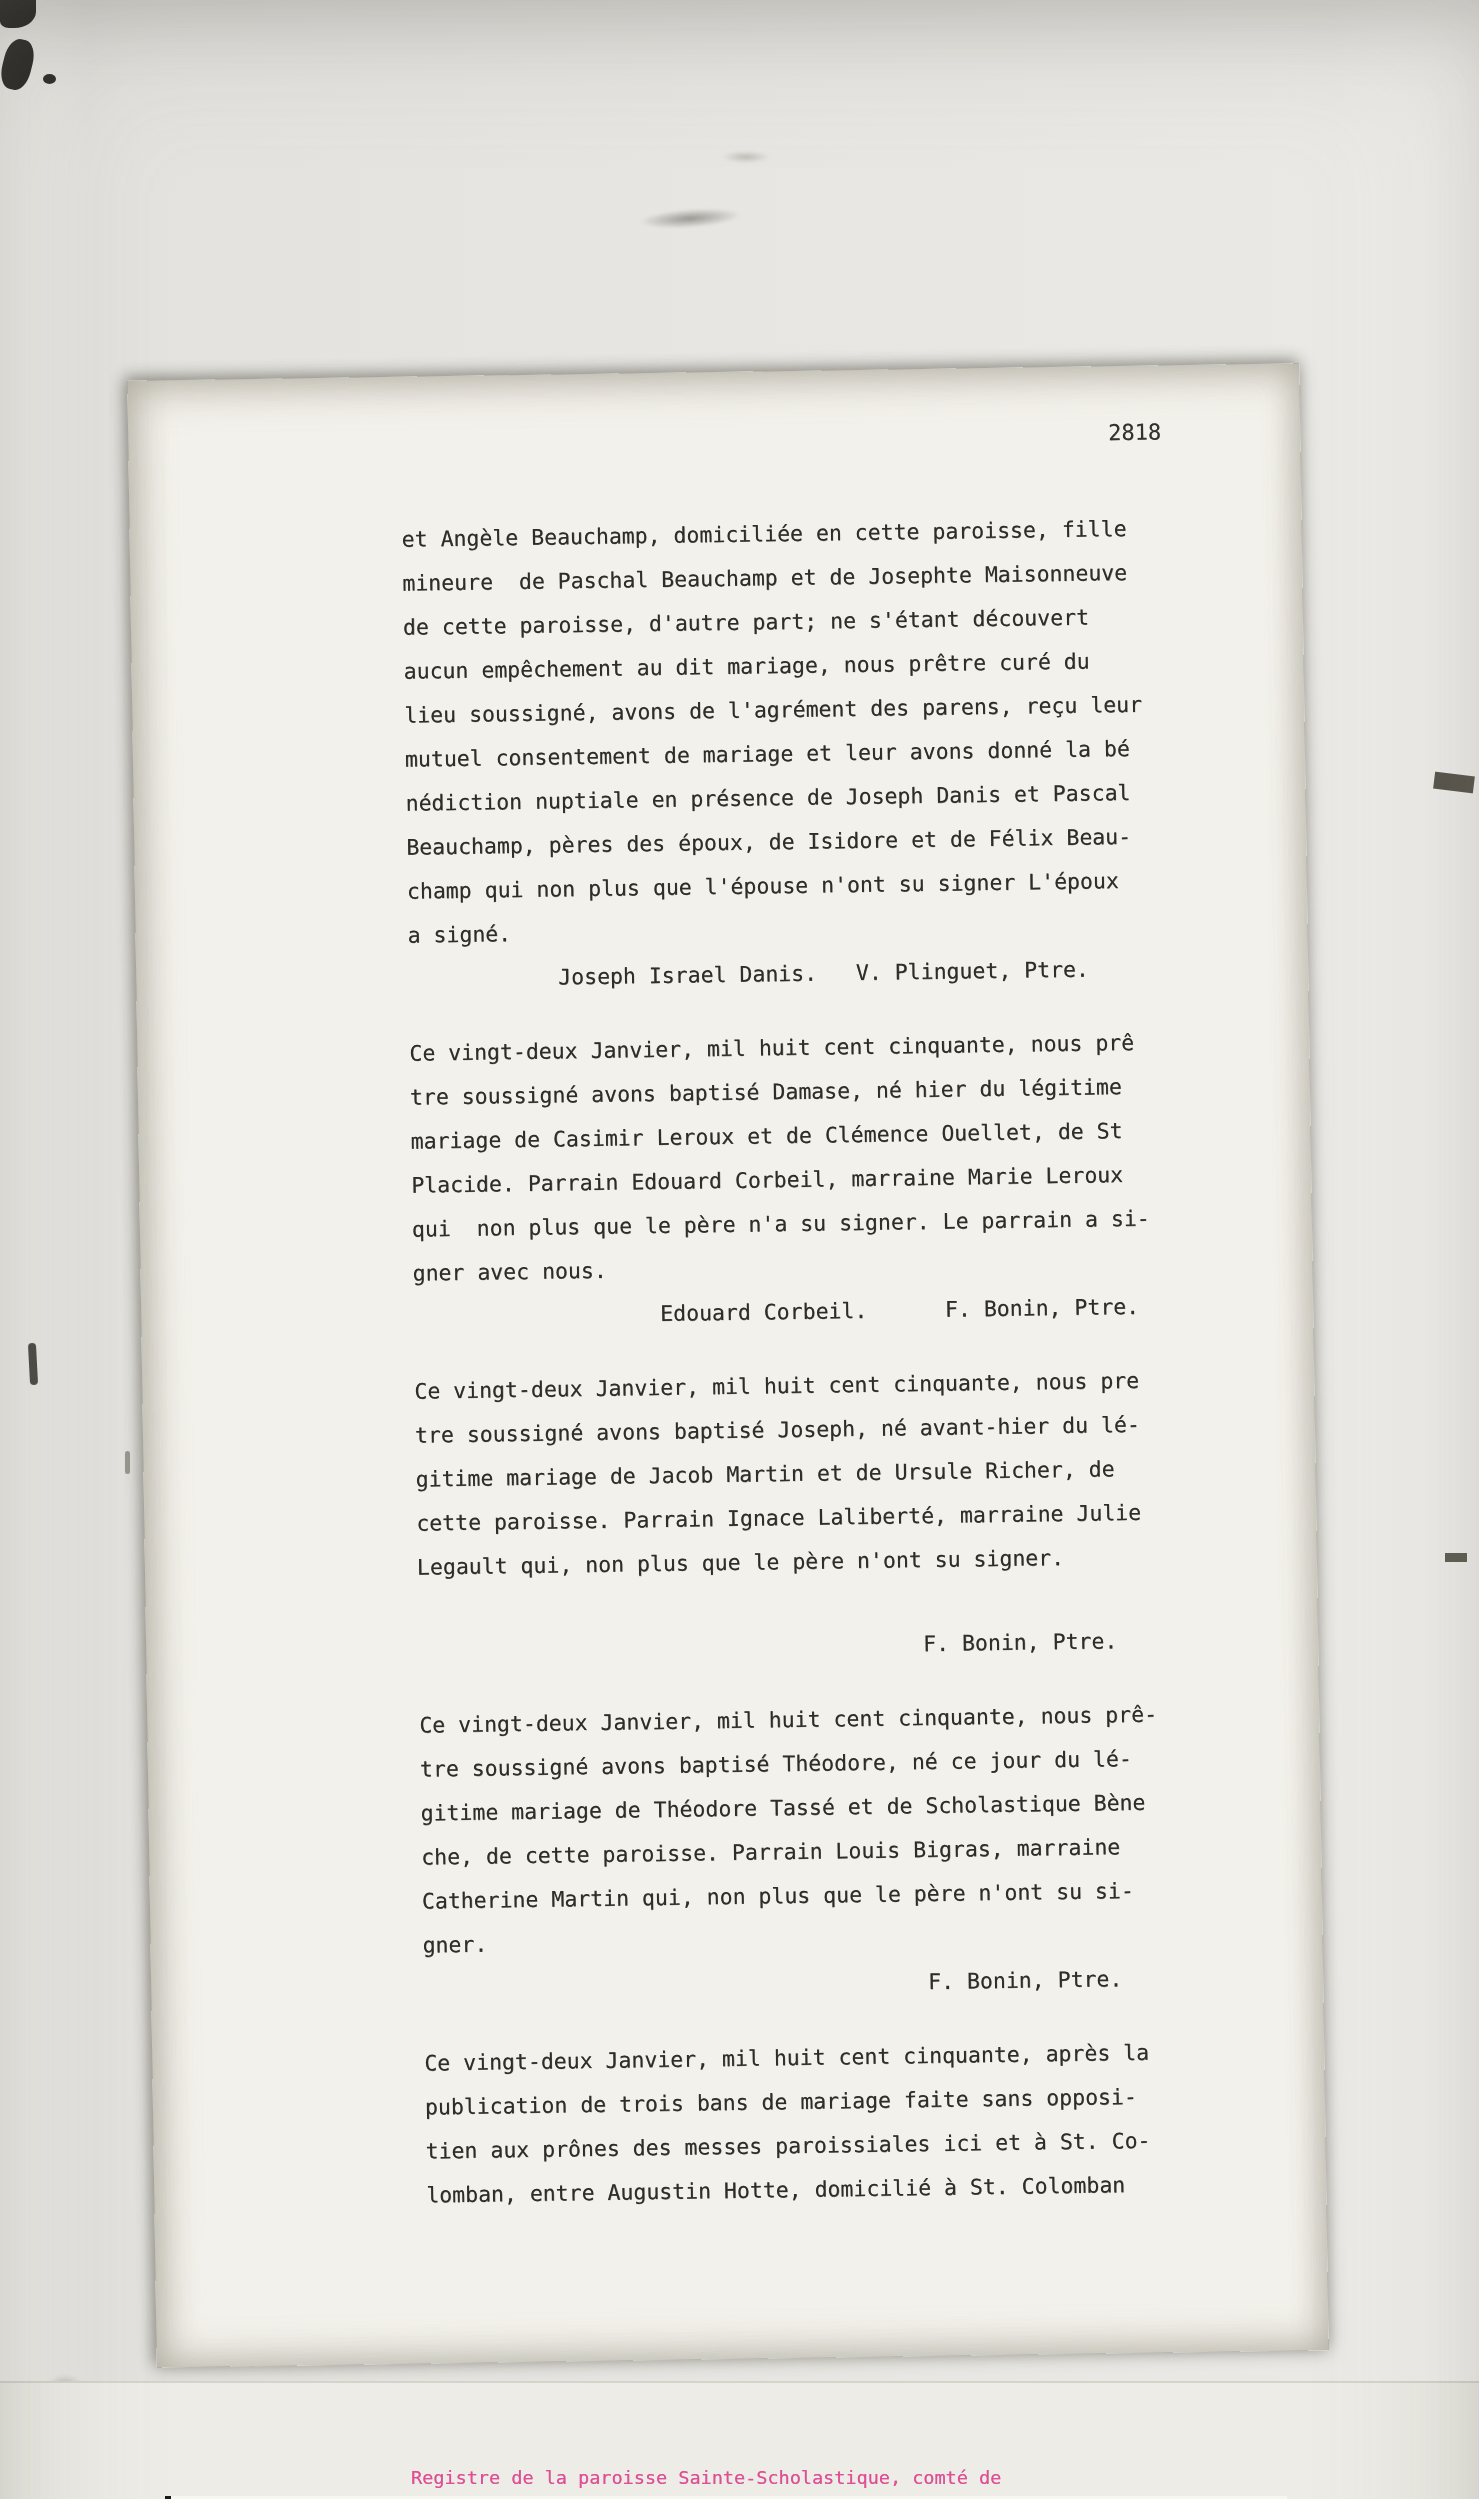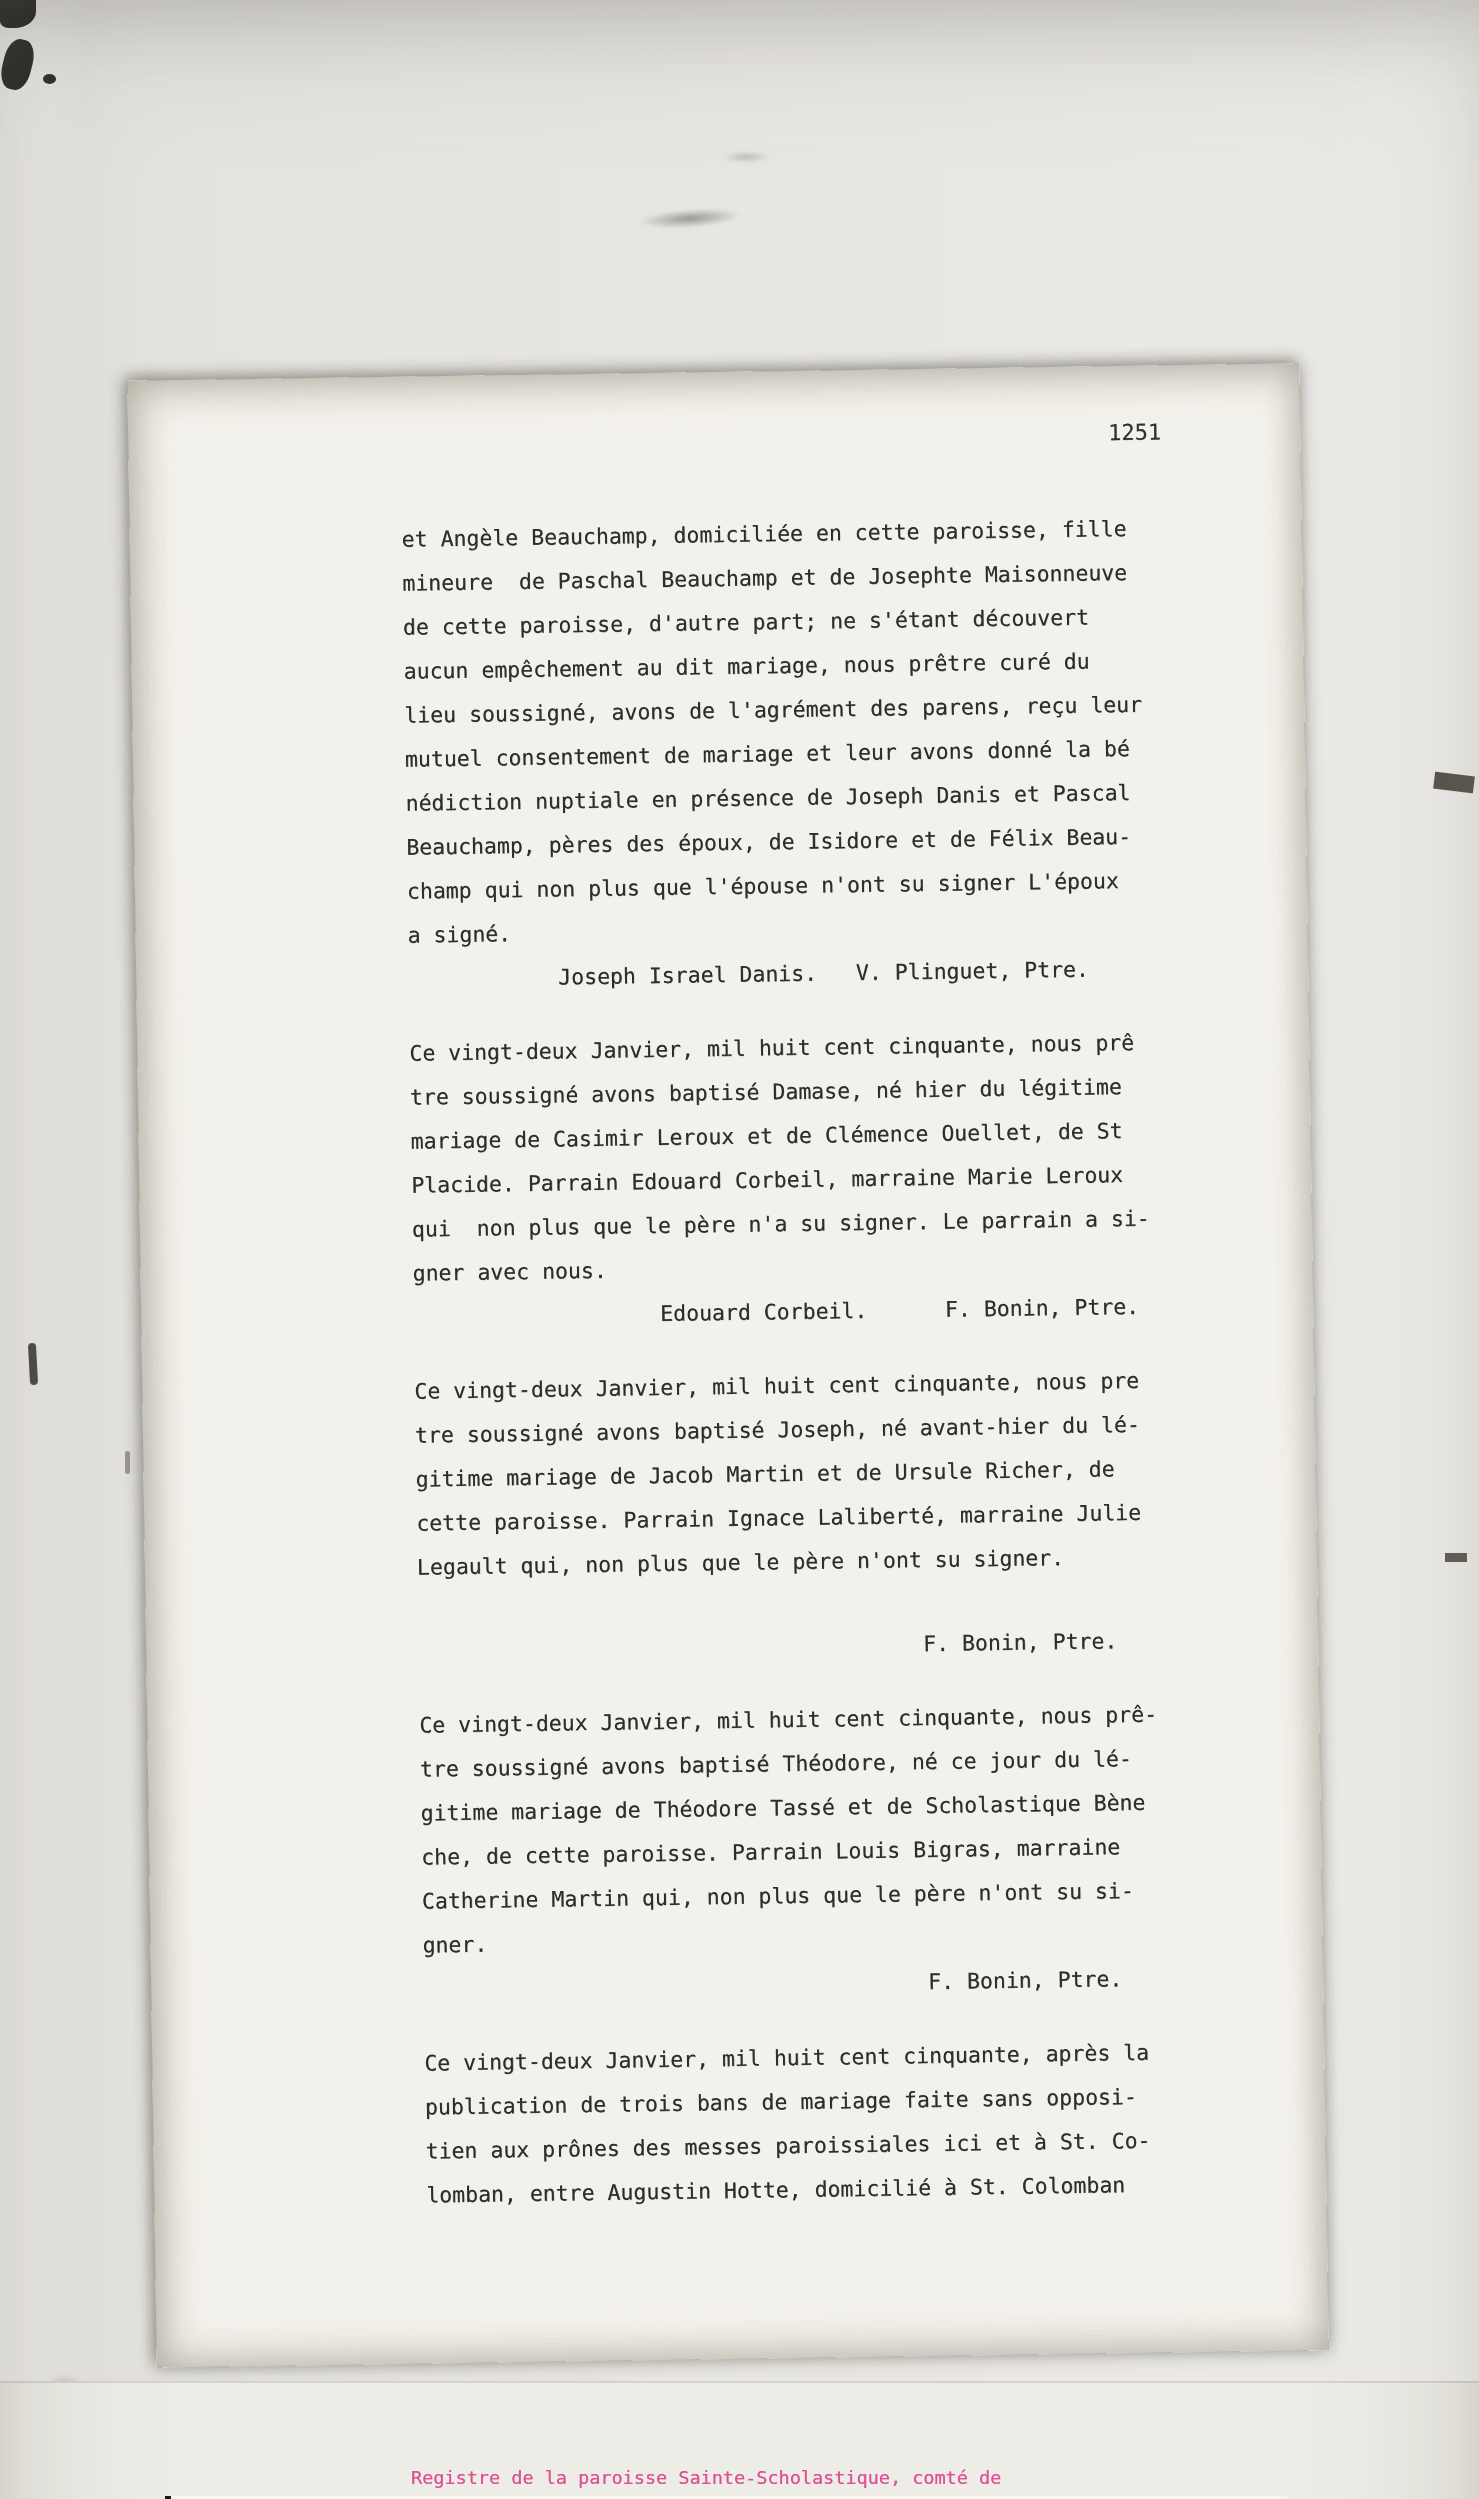--- a/index.html
+++ b/index.html
@@ -134,21 +134,21 @@
 <div class="artifact blob-c"></div>
 <div class="artifact smudge-top"></div>
 <div class="artifact smudge-top2"></div>
 <div class="artifact dash-right1"></div>
 <div class="artifact dash-right2"></div>
 <div class="artifact mark-left1"></div>
 <div class="artifact mark-left2"></div>
 <div class="artifact smudge-bottom"></div>
 
 <div class="page">
-  <div class="page-number">1251</div>
+  <div class="page-number">2818</div>
 
   <div class="text-block">
 
     <div class="para">
       <div class="para-body">et Angèle Beauchamp, domiciliée en cette paroisse, fille
 mineure  de Paschal Beauchamp et de Josephte Maisonneuve
 de cette paroisse, d'autre part; ne s'étant découvert
 aucun empêchement au dit mariage, nous prêtre curé du
 lieu soussigné, avons de l'agrément des parens, reçu leur
 mutuel consentement de mariage et leur avons donné la bé

